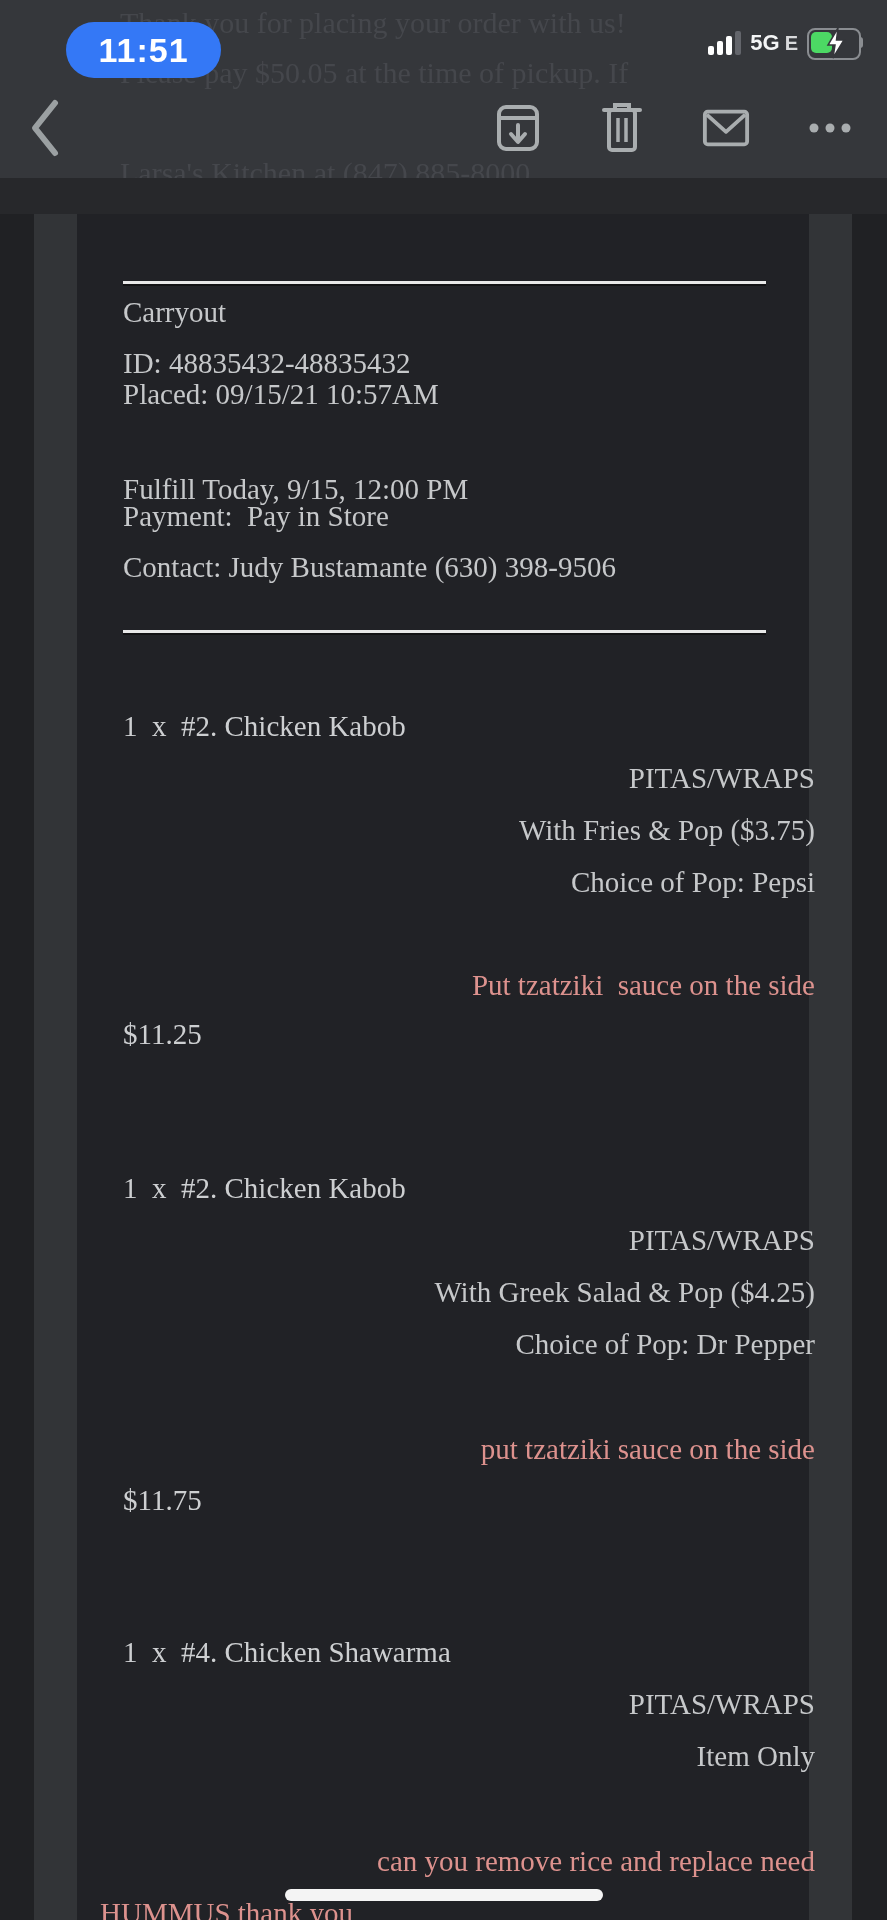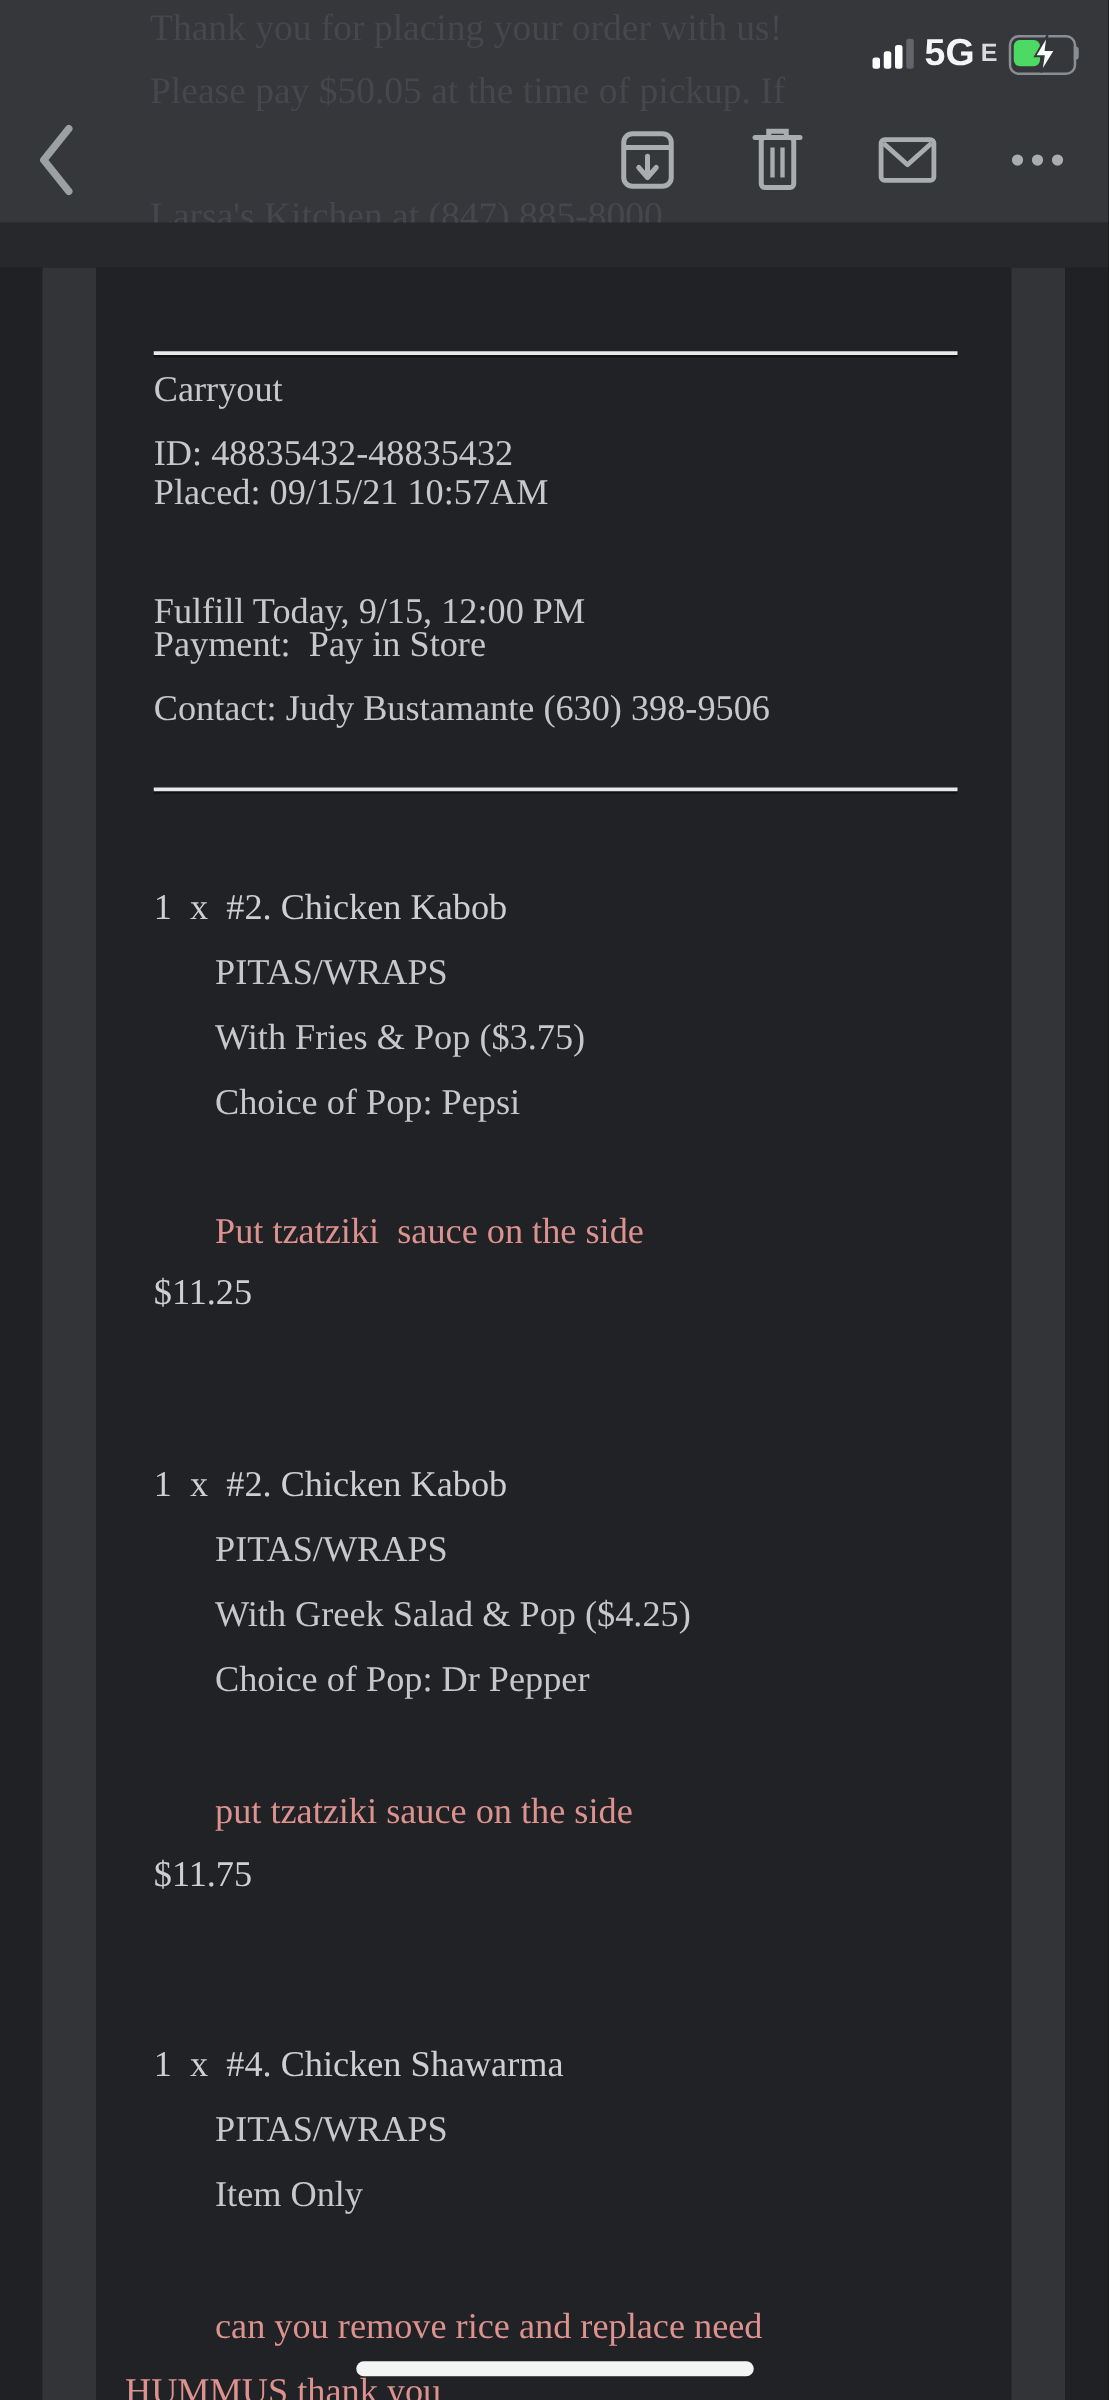--- a/index.html
+++ b/index.html
@@ -16,35 +16,35 @@
   .ghost{position:absolute;left:120px;top:-2px;width:680px;font-size:30px;line-height:50px;
          color:var(--ghost-text);white-space:pre-wrap;}
   
   .time-pill{position:absolute;left:66px;top:22px;width:155px;height:56px;border-radius:28px;
              background:var(--accent-blue);display:flex;align-items:center;justify-content:center;}
   .time-pill span{color:#fff;font-family:"Liberation Sans",sans-serif;font-weight:700;font-size:34px;letter-spacing:1px;}
   .status-right{position:absolute;right:22px;top:28px;display:flex;align-items:center;gap:9px;}
   .sigbars{display:flex;align-items:flex-end;gap:3px;height:24px;}
   .sigbars i{display:block;width:6px;border-radius:2px;background:#fff;}
   .sigbars i.dim{background:#63656b;}
-  .net{font-family:"Liberation Sans",sans-serif;color:#f4f5f6;font-size:30px;font-weight:700;line-height:24px;}
+  .net{font-family:"Liberation Sans",sans-serif;color:#f4f5f6;font-size:22px;font-weight:700;line-height:24px;}
   .netsub{font-family:"Liberation Sans",sans-serif;color:#d9dadc;font-size:20px;font-weight:700;margin-left:-4px;}
   .battery{position:relative;width:58px;height:30px;}
   .battery .shell{position:absolute;left:0;top:0;width:50px;height:28px;border:2.5px solid #8a8d91;border-radius:8px;}
   .battery .charge{position:absolute;left:4px;top:4px;width:21px;height:21px;border-radius:5px;background:var(--battery-green);}
   .battery .nub{position:absolute;right:2px;top:9px;width:4px;height:11px;border-radius:0 3px 3px 0;background:#8a8d91;}
   .battery svg{position:absolute;left:14px;top:-3px;}
   
   .toolbar{position:absolute;left:0;top:96px;width:887px;height:70px;}
   .tool{position:absolute;width:48px;height:60px;top:2px;display:flex;align-items:center;justify-content:center;}
   .tool svg{display:block;}
   
   .tl{position:absolute;left:123px;width:660px;font-size:29px;line-height:52px;height:52px;
       color:var(--body-text);white-space:pre-wrap;}
-  .tl.indent{left:172px;}
+  .tl.indent{left:155px;text-align:right;}
   .tl.bold{font-weight:400;color:var(--title-text);}
   .tl.note{color:var(--note-pink);}
   .hr{position:absolute;left:123px;width:643px;height:3px;background:var(--rule);box-shadow:0 2px 0 rgba(0,0,0,.45);}
   .home-indicator{position:absolute;left:285px;top:1889px;width:318px;height:12px;border-radius:7px;
                   background:#f4f4f4;z-index:9;}
 </style>
 </head>
 <body>
 
 <div class="phone">
@@ -91,20 +91,23 @@
       <div class="tl indent" style="top:1678px">PITAS/WRAPS</div>
       <div class="tl indent" style="top:1730px">Item Only</div>
       <div class="tl indent note" style="top:1835px">can you remove rice and replace need</div>
       <div class="tl note" style="top:1887px;left:100px">HUMMUS thank you</div>
     </div>
   </div>
 
   <div class="header">
     <div class="ghost"><span>Thank you for placing your order with us!</span><br><span>Please pay $50.05 at the time of pickup. If</span><br><br><span>Larsa's Kitchen at (847) 885-8000</span></div>
 
+    <div class="time-pill">
+      <span>11:51</span>
+    </div>
     <div class="status-right">
       <span class="sigbars">
         <i style="height:9px"></i>
           <i style="height:14px"></i>
           <i style="height:19px"></i>
           <i class="dim" style="height:24px"></i>
       </span>
       <span class="net">5G</span>
       <span class="netsub">E</span>
       <span class="battery">

